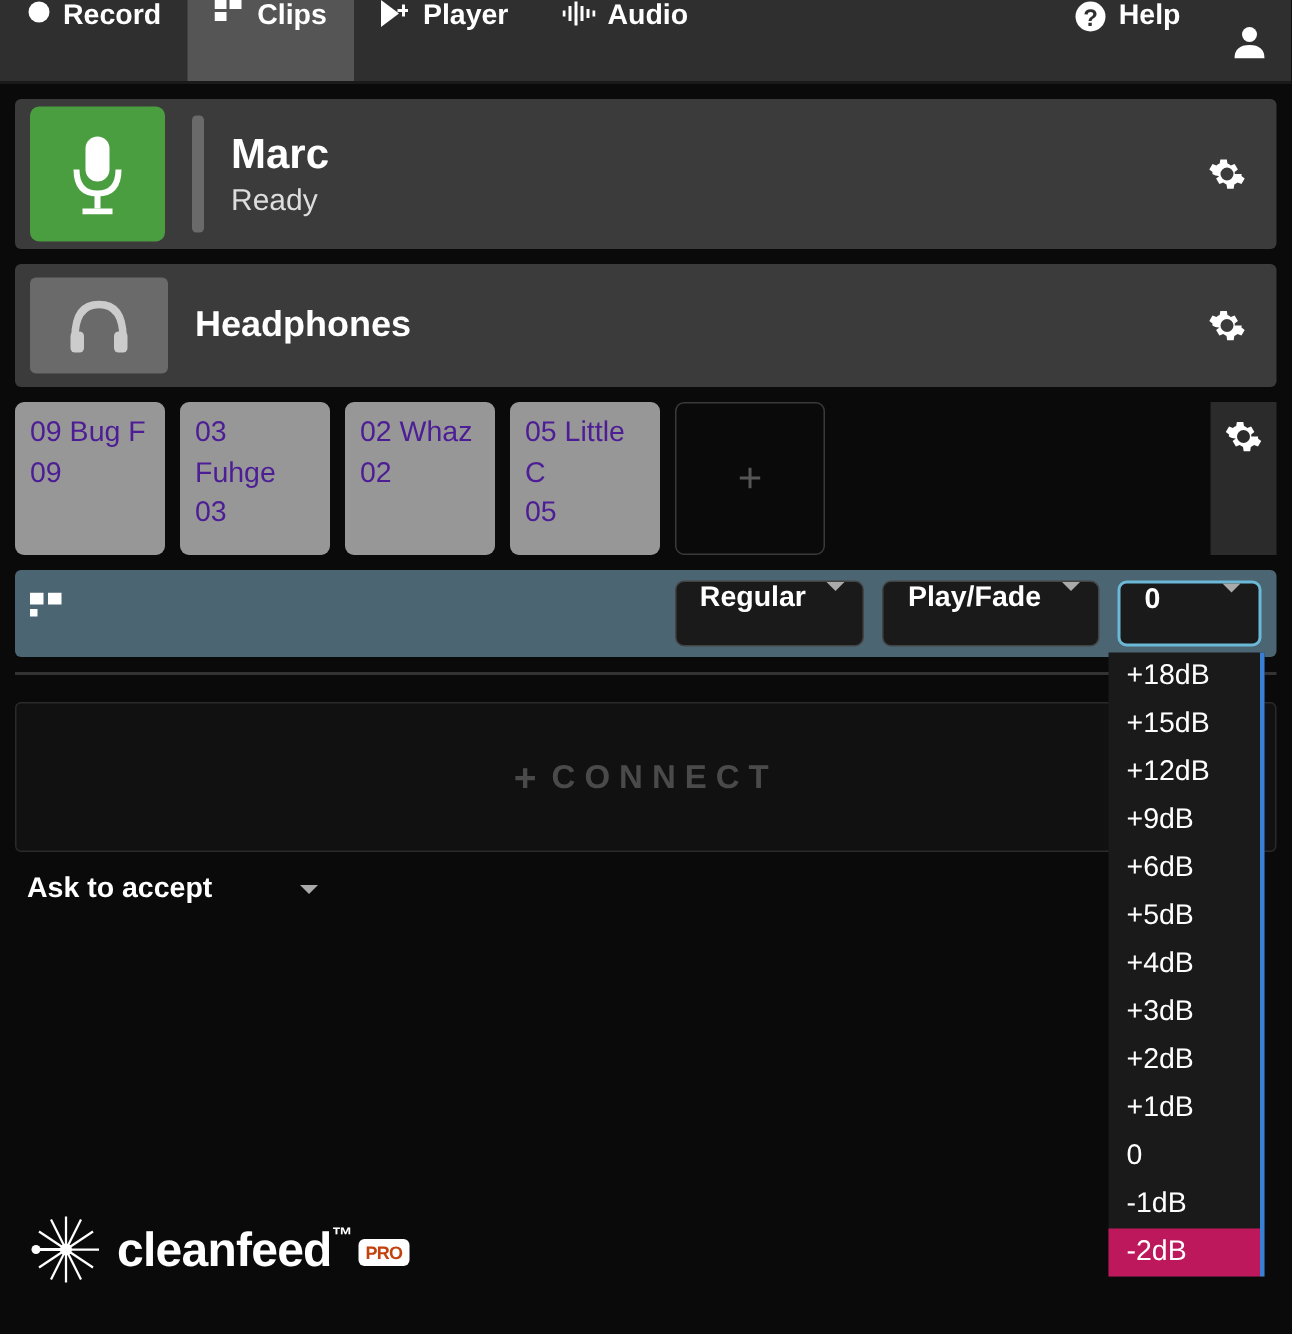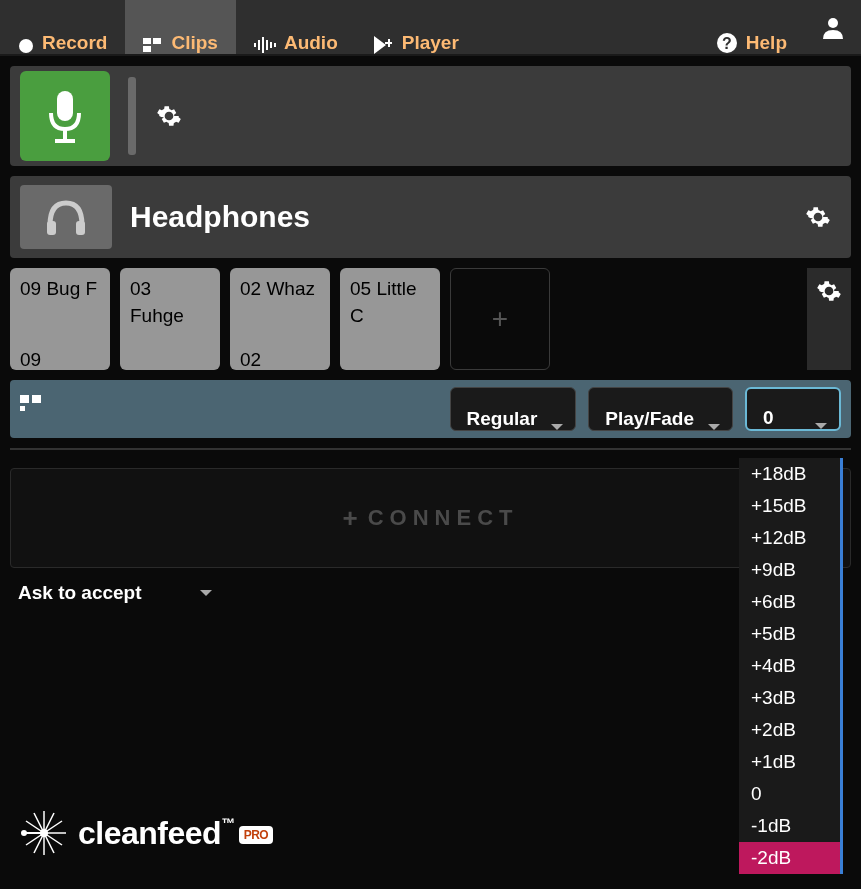--- a/index.html
+++ b/index.html
@@ -16,27 +16,27 @@
   
   .topnav {
     display: flex;
     align-items: center;
     background: #2f2f2f;
     height: 56px;
     border-bottom: 2px solid #1a1a1a;
   }
   .nav-item {
     display: flex;
-    align-items: flex-end;
+    align-items: flex-start;
     gap: 8px;
     padding: 0 18px;
     height: 100%;
     font-weight: 700;
     font-size: 19px;
-    color: #fdba74;
+    color: #ffffff;
     cursor: pointer;
   }
   .nav-item.active { background: #555; }
   .nav-spacer { flex: 1; }
   .nav-icon-only {
     width: 56px;
     height: 56px;
     display: flex;
     align-items: center;
     justify-content: center;
@@ -107,27 +107,26 @@
     align-items: stretch;
   }
   .clip {
     width: 100px;
     height: 102px;
     background: #979797;
     border-radius: 6px;
     padding: 8px 10px;
     font-size: 19px;
     font-weight: 500;
-    color: #000000;
+    color: #4c1d95;
     overflow: hidden;
     cursor: pointer;
     display: flex;
     flex-direction: column;
     line-height: 1.4;
-    gap: 44px;
   }
   .clip-add {
     width: 100px;
     height: 102px;
     border: 1px solid #3a3a3a;
     border-radius: 6px;
     display: flex;
     align-items: center;
     justify-content: center;
     font-size: 28px;
@@ -161,21 +160,21 @@
     height: 28px;
   }
   .ctrl-spacer { flex: 1; }
   .dd-btn {
     background: #1a1a1a;
     border: 1px solid #444;
     border-radius: 6px;
     height: 44px;
     padding: 0 12px 0 16px;
     display: flex;
-    align-items: flex-end;
+    align-items: flex-start;
     gap: 14px;
     font-size: 19px;
     font-weight: 700;
     color: #fff;
     cursor: pointer;
   }
   .dd-btn.highlight {
     border: 2px solid #6bb9d6;
   }
   .dd-car {
@@ -241,21 +240,21 @@
     font-weight: 800;
     padding: 2px 5px;
     border-radius: 4px;
     margin-left: 4px;
     vertical-align: middle;
   }
 
   
   .gain-menu {
     position: absolute;
-    top: 458px;
+    top: 435px;
     right: 18px;
     width: 104px;
     background: #1a1a1a;
     border-right: 3px solid #3a7fd6;
     display: flex;
     flex-direction: column;
     z-index: 100;
   }
   .gain-item {
     padding: 5px 12px;
@@ -280,40 +279,40 @@
       </svg>
     <span>Record</span>
   </div>
   <div class="nav-item active">
     <svg width="20" height="16">
       <rect x="0" y="0" width="8" height="6" fill="#fff"></rect>
         <rect x="10" y="0" width="8" height="6" fill="#fff"></rect>
       <rect x="0" y="8" width="8" height="6" fill="#fff"></rect>
     </svg>
     <span>Clips</span>
+  </div>
+  <div class="nav-item">
+    <svg width="20" height="18">
+      <polygon points="0,0 12,9 0,18" fill="#fff"></polygon>
+      <rect x="11" y="6" width="7" height="2" fill="#fff"></rect>
+        <rect x="14" y="3" width="2" height="8" fill="#fff"></rect>
+    </svg>
+    <span>Player</span>
   </div>
   <div class="nav-item">
     <svg width="22" height="18">
       <rect x="0" y="7" width="2" height="4" fill="#fff"></rect>
         <rect x="4" y="4" width="2" height="10" fill="#fff"></rect>
       <rect x="8" y="1" width="2" height="16" fill="#fff"></rect>
         <rect x="12" y="4" width="2" height="10" fill="#fff"></rect>
       <rect x="16" y="6" width="2" height="6" fill="#fff"></rect>
         <rect x="20" y="7" width="2" height="4" fill="#fff"></rect>
     </svg>
     <span>Audio</span>
   </div>
-  <div class="nav-item">
-    <svg width="20" height="18">
-      <polygon points="0,0 12,9 0,18" fill="#fff"></polygon>
-      <rect x="11" y="6" width="7" height="2" fill="#fff"></rect>
-        <rect x="14" y="3" width="2" height="8" fill="#fff"></rect>
-    </svg>
-    <span>Player</span>
-  </div>
   <div class="nav-spacer"></div>
   <div class="nav-item">
     <svg width="22" height="22">
       <circle cx="11" cy="11" r="10" fill="#fff"></circle>
       <text x="11" y="17" text-anchor="middle" font-size="16" font-weight="900" fill="#2f2f2f">?</text>
     </svg>
     <span>Help</span>
   </div>
   <div class="nav-icon-only">
     <svg width="24" height="24">
@@ -326,37 +325,41 @@
 <div class="panel-row">
   <div class="mic-box">
     <svg width="40" height="54" viewBox="0 0 40 54">
       <rect x="12" y="2" width="16" height="30" rx="8" fill="#fff"></rect>
       <path d="M6 24 Q6 40 20 40 Q34 40 34 24" stroke="#fff" stroke-width="4" fill="none"></path>
       <rect x="18" y="40" width="4" height="10" fill="#fff"></rect>
       <rect x="10" y="50" width="20" height="4" fill="#fff"></rect>
     </svg>
   </div>
   <div class="vert-bar"></div>
+  <div class="panel-text">
+    <div class="panel-title">Marc</div>
+    <div class="panel-sub">Ready</div>
+  </div>
   <div class="gear-btn">
     <svg width="26" height="26" viewBox="0 0 24 24">
       <path fill="#fff" d="M12 8a4 4 0 100 8 4 4 0 000-8zm9 4a7 7 0 01-.1 1.2l2 1.6-2 3.4-2.4-1a7 7 0 01-2 1.2l-.4 2.6h-4l-.4-2.6a7 7 0 01-2-1.2l-2.4 1-2-3.4 2-1.6A7 7 0 013 12a7 7 0 01.1-1.2l-2-1.6 2-3.4 2.4 1a7 7 0 012-1.2L7.9 3h4l.4 2.6a7 7 0 012 1.2l2.4-1 2 3.4-2 1.6c.1.4.1.8.1 1.2z"></path>
     </svg>
   </div>
 </div>
 
 <div class="hp-row">
   <div class="hp-box">
     <svg width="44" height="40" viewBox="0 0 44 40">
       <path d="M6 28 Q6 6 22 6 Q38 6 38 28" stroke="#ccc" stroke-width="5" fill="none"></path>
       <rect x="3" y="24" width="9" height="14" rx="3" fill="#ccc"></rect>
       <rect x="32" y="24" width="9" height="14" rx="3" fill="#ccc"></rect>
     </svg>
   </div>
   <div class="panel-text">
-    <div class="panel-title" style="font-size:30px">Headphones</div>
+    <div class="panel-title" style="font-size:24px">Headphones</div>
   </div>
   <div class="gear-btn">
     <svg width="26" height="26" viewBox="0 0 24 24">
       <path fill="#fff" d="M12 8a4 4 0 100 8 4 4 0 000-8zm9 4a7 7 0 01-.1 1.2l2 1.6-2 3.4-2.4-1a7 7 0 01-2 1.2l-.4 2.6h-4l-.4-2.6a7 7 0 01-2-1.2l-2.4 1-2-3.4 2-1.6A7 7 0 013 12a7 7 0 01.1-1.2l-2-1.6 2-3.4 2.4 1a7 7 0 012-1.2L7.9 3h4l.4 2.6a7 7 0 012 1.2l2.4-1 2 3.4-2 1.6c.1.4.1.8.1 1.2z"></path>
     </svg>
   </div>
 </div>
 
 <div class="clips-row">
   <div class="clip">

